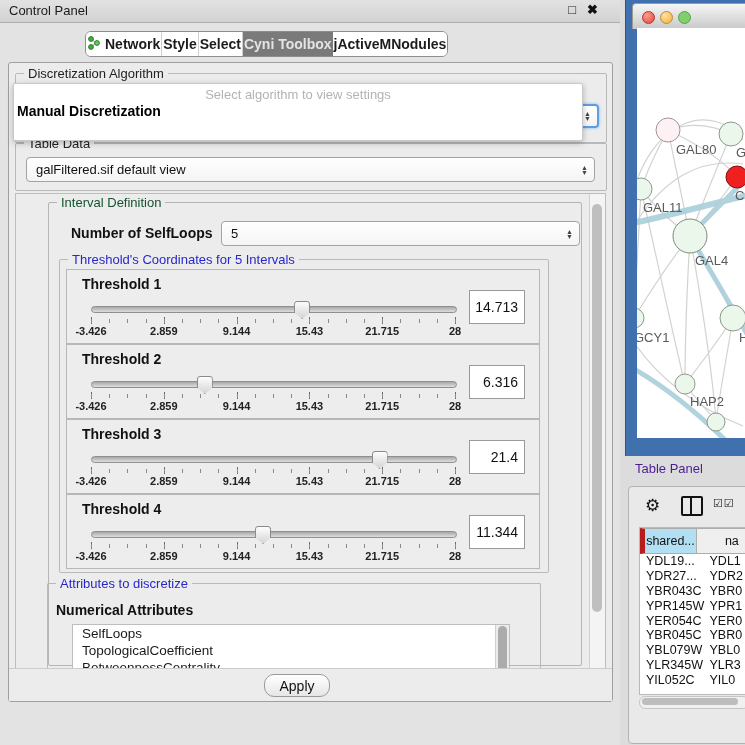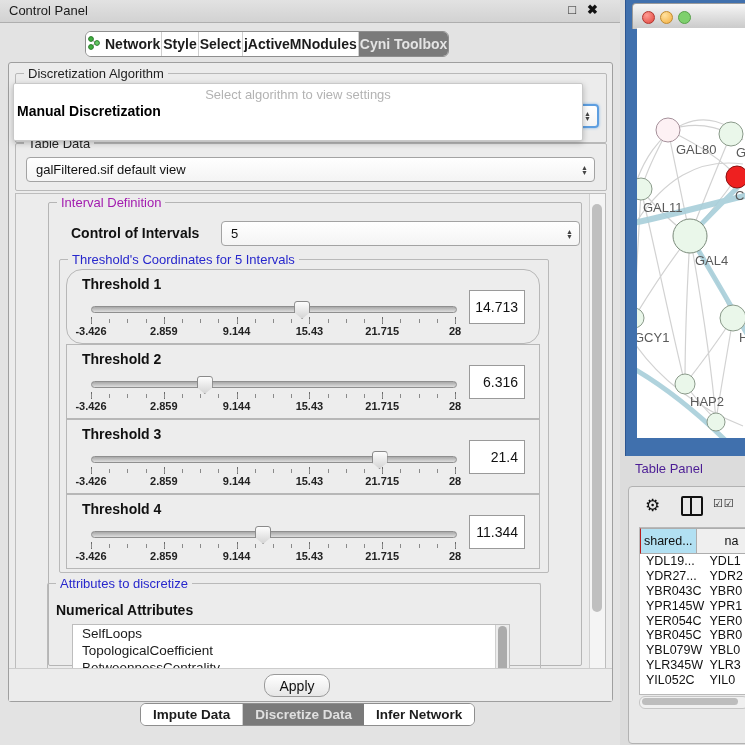--- a/index.html
+++ b/index.html
@@ -13,21 +13,21 @@
   .cp-close{position:absolute;right:22px;top:2px;font-size:13px;font-weight:bold;color:#111;cursor:default;}
   
   .tabbar{position:absolute;left:85px;top:31px;display:flex;border:1px solid #8e8e8e;border-radius:6px;overflow:hidden;background:#fff;height:24px;}
   .tab{display:flex;align-items:center;gap:5px;padding:0 1px;font-size:14px;font-weight:bold;color:#1c1c1c;border-right:1px solid #cfcfcf;background:#fff;}
   .tab:last-child{border-right:none;}
   .tab.selected{background:#7a7a7a;color:#e4e4e4;border-right:none;}
   
   .content{position:absolute;left:8px;top:62px;width:603px;height:638px;background:#ececec;border:1px solid #9f9f9f;border-radius:3px;}
   .groupbox{position:absolute;border:1px solid #b9b9b9;border-radius:2px;}
   .legend{position:absolute;top:-8px;left:8px;background:#ececec;padding:0 4px;font-size:13px;color:#222;}
-  .legend.green{color:#a21caf;}
+  .legend.green{color:#14532d;}
   .legend.blue{color:#2727cc;}
   
   .combo{position:absolute;background:linear-gradient(#ffffff,#f4f4f4);border:1px solid #a3a3a3;border-radius:4px;font-size:13px;color:#111;display:flex;align-items:center;padding-left:9px;}
   .combo .stepper{position:absolute;right:6px;top:50%;transform:translateY(-50%);display:flex;flex-direction:column;line-height:5px;font-size:7px;color:#444;}
   .combo.focus-ring{border:2px solid #5d9ee0;box-shadow:0 0 3px #7db4e8;}
   
   .popup{position:absolute;left:4px;top:20px;width:568px;height:56px;background:#fff;border:1px solid #c9c9c9;border-radius:2px;box-shadow:0 2px 6px rgba(0,0,0,.25);z-index:30;}
   .popup-hint{position:absolute;left:0;right:0;top:3px;text-align:center;font-size:13px;color:#b3b3b3;}
   .popup-opt1{position:absolute;left:3px;top:19px;font-size:14px;font-weight:bold;color:#000;}
   .popup-opt2{position:absolute;left:3px;top:36px;font-size:14px;color:#000;}
@@ -74,21 +74,21 @@
   .tp-title{position:absolute;left:15px;top:461px;font-size:13px;color:#4c1d95;}
   .tp-box{position:absolute;left:8px;top:486px;width:117px;height:256px;background:#e9e9e9;border:1px solid #b2b2b2;border-radius:4px 0 0 4px;}
   .tp-toolbar{position:absolute;left:0;top:0;width:100%;height:36px;}
   .gear-ic{position:absolute;left:16px;top:8px;font-size:17px;color:#111;}
   .split-ic{position:absolute;left:52px;top:9px;width:18px;height:16px;border:2px solid #111;border-radius:2px;}
   .split-ic:before{content:"";position:absolute;left:7px;top:0;width:2px;height:100%;background:#111;}
   .cks-ic{position:absolute;left:84px;top:10px;font-size:11px;color:#111;letter-spacing:1px;}
   .tp-table{position:absolute;left:10px;top:40px;width:110px;height:166px;background:#fff;overflow:hidden;border:1px solid #b9b9b9;border-right:none;}
   .tp-headrow{display:flex;height:26px;}
   .tp-th{box-sizing:border-box;font-size:12.5px;color:#111;display:flex;align-items:center;justify-content:center;border:1px solid #adadad;border-left:none;}
-  .tp-th.c1{width:80px;background:#b2e0f2;border-left:1px solid #b91c1c;}
+  .tp-th.c1{width:80px;background:#b2e0f2;border-left:5px solid #b91c1c;}
   .tp-th.c2{width:64px;background:#efefef;justify-content:flex-start;padding-left:28px;}
   .tp-row{display:flex;height:14.8px;align-items:center;}
   .tp-td{font-size:12.5px;color:#111;white-space:nowrap;overflow:hidden;}
   .tp-td.c1{width:76px;padding-left:6px;}
   .tp-td.c2{width:50px;padding-left:2px;}
   .tp-hscroll{position:absolute;left:10px;top:209px;width:108px;height:11px;background:#f0f0f0;border:1px solid #c6c6c6;border-radius:6px;}
   .tp-hscroll .thumb-h{position:absolute;left:2px;top:1px;width:96px;height:7px;background:#bdbdbd;border-radius:4px;}
   svg text{font-family:"Liberation Sans",sans-serif;}
 </style>
 </head>
@@ -116,25 +116,25 @@
           </svg>
         </span>
         <span>Network</span>
       </div>
       <div class="tab">
           <span>Style</span>
         </div>
       <div class="tab">
           <span>Select</span>
         </div>
+      <div class="tab selected">
+          <span>Cyni Toolbox</span>
+        </div>
       <div class="tab">
           <span>jActiveMNodules</span>
-        </div>
-      <div class="tab selected">
-          <span>Cyni Toolbox</span>
         </div>
     </div>
 
     <div class="content">
 
       <div class="groupbox" style="left:6px;top:10px;width:590px;height:68px;">
         <span class="legend">Discretization Algorithm</span>
         <div class="combo focus-ring" style="left:10px;top:30px;width:560px;height:20px;">
           <span class="stepper">▲<br>▼</span>
         </div>
@@ -154,30 +154,30 @@
       </div>
 
       <div class="scrollpanel">
         <div class="vscroll">
             <div class="thumb-v"></div>
           </div>
 
         <div class="groupbox" style="left:32px;top:8px;width:532px;height:462px;border-color:#b5b5b5;">
           <span class="legend green">Interval Definition</span>
 
-          <div style="position:absolute;left:22px;top:22px;font-size:14px;font-weight:bold;color:#111;">Control of Intervals</div>
+          <div style="position:absolute;left:22px;top:22px;font-size:14px;font-weight:bold;color:#111;">Number of SelfLoops</div>
           <div class="combo" style="left:172px;top:18px;width:348px;height:23px;">
             <span>5</span>
             <span class="stepper">▲<br>▼</span>
           </div>
 
           <div class="groupbox" style="left:10px;top:56px;width:488px;height:312px;">
             <span class="legend blue">Threshold's Coordinates for 5 Intervals</span>
 
-            <div class="thr-panel" style="top:9px;border-radius:16px;">
+            <div class="thr-panel" style="top:9px;">
               <div class="thr-label">Threshold 1</div>
               <div class="thr-sliderwrap">
                 <div class="thr-track"></div>
                 <div class="thr-thumb" style="left: 57.7197%;"></div>
                 <div class="thr-ticks">
                     <div class="ticks-major"></div>
                     <div class="ticks-minor"></div>
                   </div>
                 <div class="thr-ticklabels">
                   <span style="left:0%">-3.426</span>
@@ -268,31 +268,20 @@
             </div>
           </div>
         </div>
       </div>
 
       <div class="apply-bar">
         <div class="apply-btn">Apply</div>
       </div>
     </div>
 
-    <div class="bottom-tabbar">
-      <div class="btab">
-          <span>Impute Data</span>
-        </div>
-      <div class="btab selected">
-          <span>Discretize Data</span>
-        </div>
-      <div class="btab">
-          <span>Infer Network</span>
-        </div>
-    </div>
   </div>
 
   <div class="right-region">
 
     <div class="net-window">
       <div class="net-titlebar">
         <span class="light red"></span>
         <span class="light yellow"></span>
         <span class="light green"></span>
       </div>

